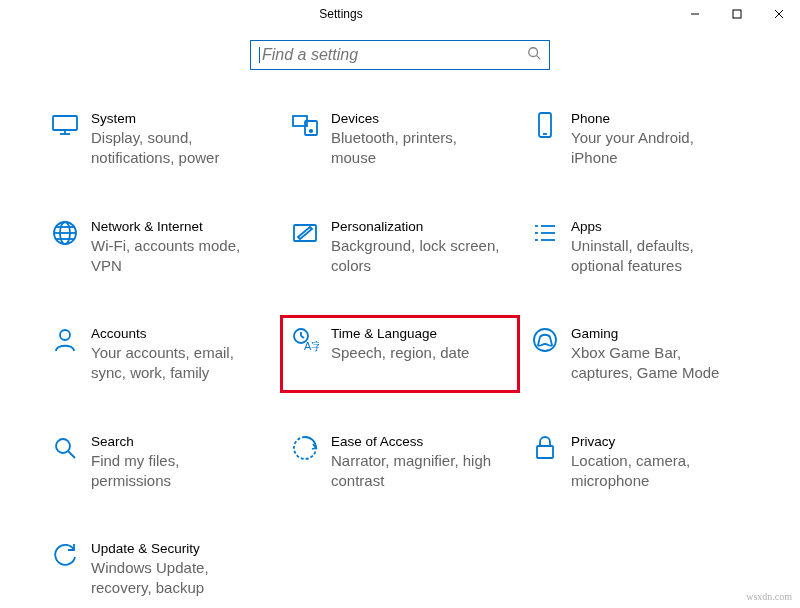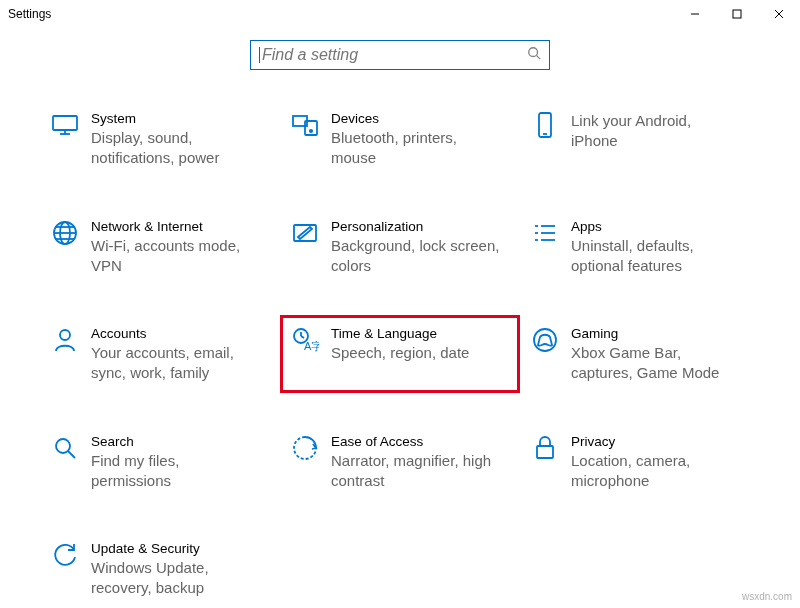--- a/index.html
+++ b/index.html
@@ -12,21 +12,21 @@
     overflow: hidden;
     position: relative;
   }
   .titlebar {
     display: flex;
     align-items: center;
     height: 28px;
     padding-left: 8px;
     font-size: 12px;
   }
-  .titlebar .title { flex: 1; }
+  .titlebar .title { flex: 1; text-align: center; }
   .winbtns { display: flex; }
   .winbtn {
     width: 42px;
     height: 28px;
     display: flex;
     align-items: center;
     justify-content: center;
   }
   .winbtn svg { stroke: #000; fill: none; }
   .search-wrap {
@@ -93,20 +93,21 @@
     font-size: 15px;
     color:#656565;
     line-height: 1.35;
     max-width: 170px;
   }
   .watermark {
     position:absolute;
     bottom:6px; right:8px;
     font-size:10px;
     color:#b0b0b0;
+    font-family:Liberation Serif, serif;
   }
 </style>
 </head>
 <body>
 
 <div class="titlebar">
   <span class="title">Settings</span>
   <div class="winbtns">
     <div class="winbtn">
       <svg width="10" height="10">
@@ -171,21 +172,22 @@
   </div>
 
   <div class="item">
     <div class="icon">
       <svg width="18" height="28" viewBox="0 0 18 28">
           <rect x="3" y="2" width="12" height="24" rx="2"></rect>
           <line x1="7" y1="23" x2="11" y2="23"></line>
         </svg>
     </div>
     <div class="txt">
-      <div class="desc">Link your Android, iPhone</div>
+      <div class="name">Phone</div>
+      <div class="desc">Your your Android, iPhone</div>
     </div>
   </div>
 
   <div class="item">
     <div class="icon">
       <svg width="26" height="26" viewBox="0 0 26 26">
           <circle cx="13" cy="13" r="11"></circle>
           <ellipse cx="13" cy="13" rx="5" ry="11"></ellipse>
           <line x1="2" y1="13" x2="24" y2="13"></line>
           <line x1="4" y1="7" x2="22" y2="7"></line>

